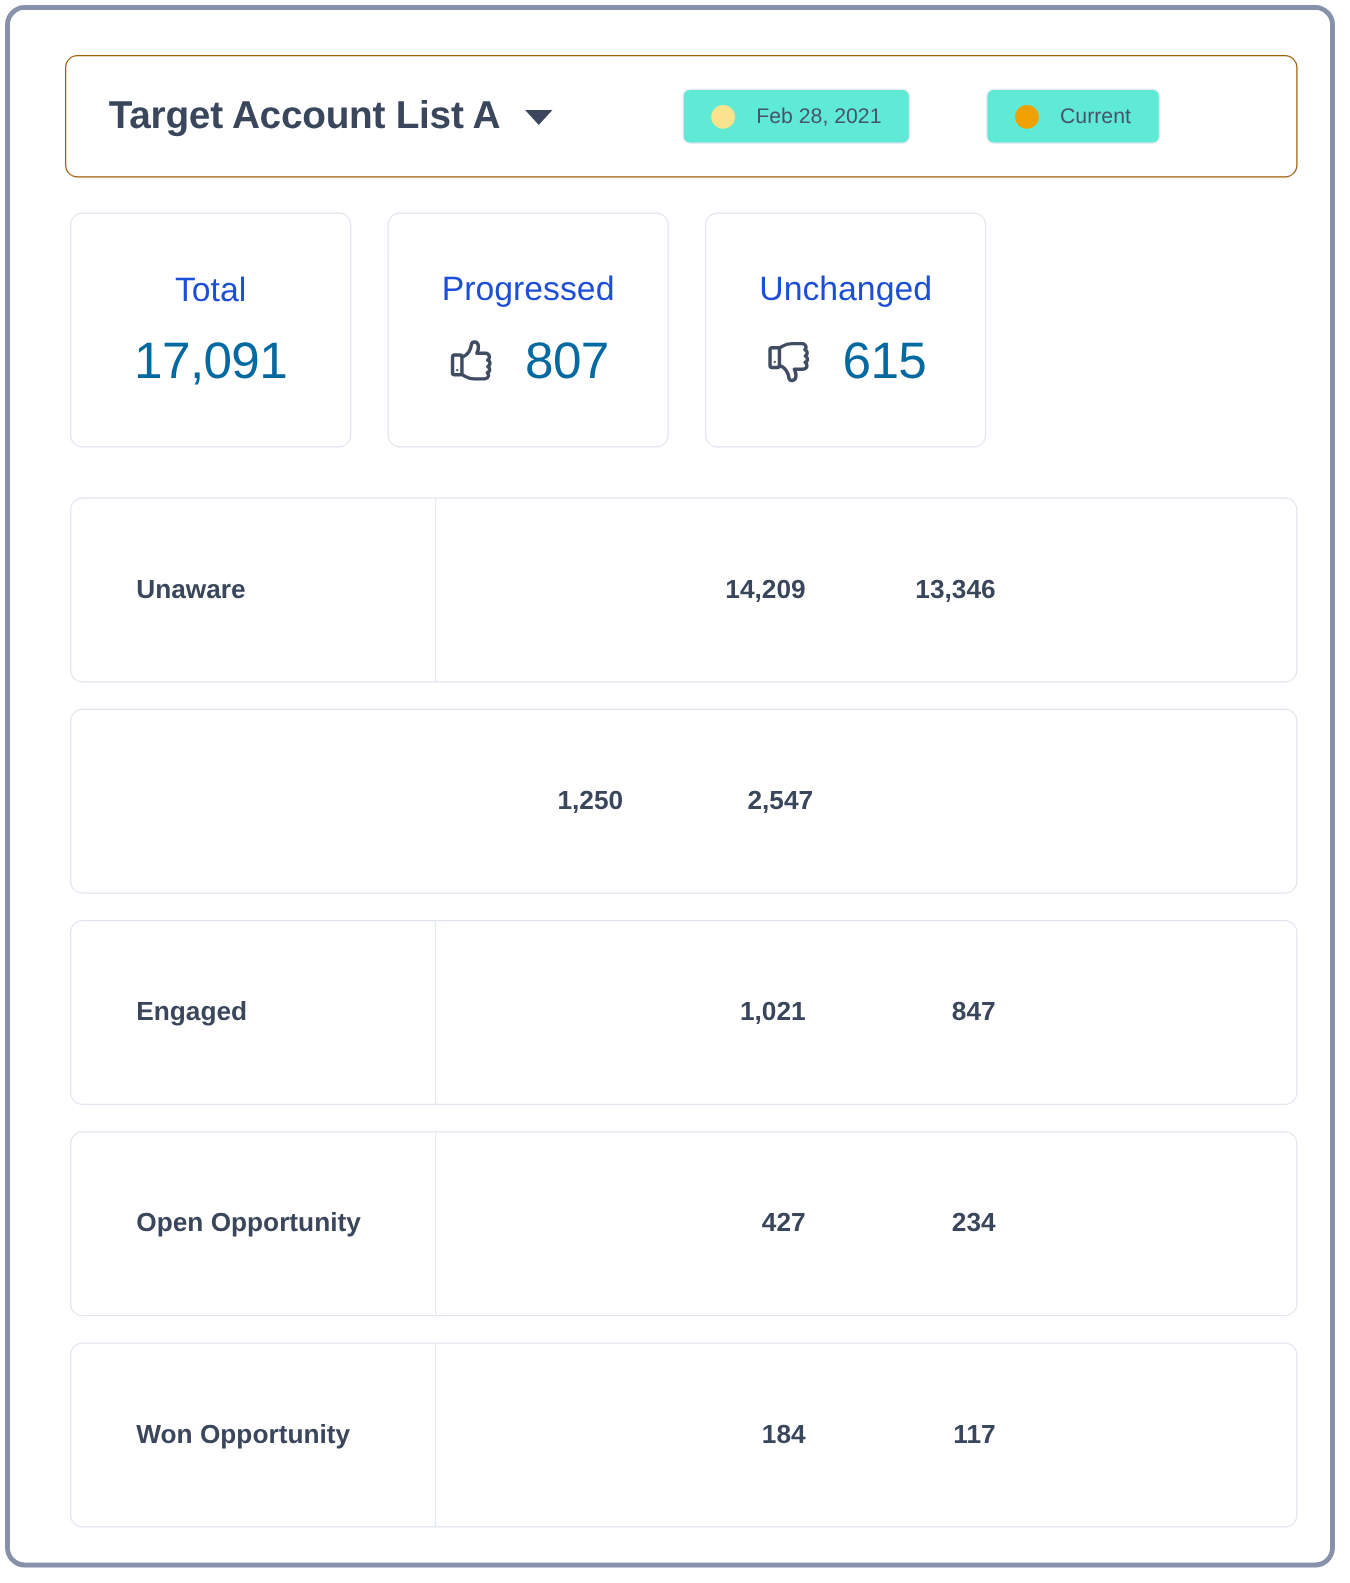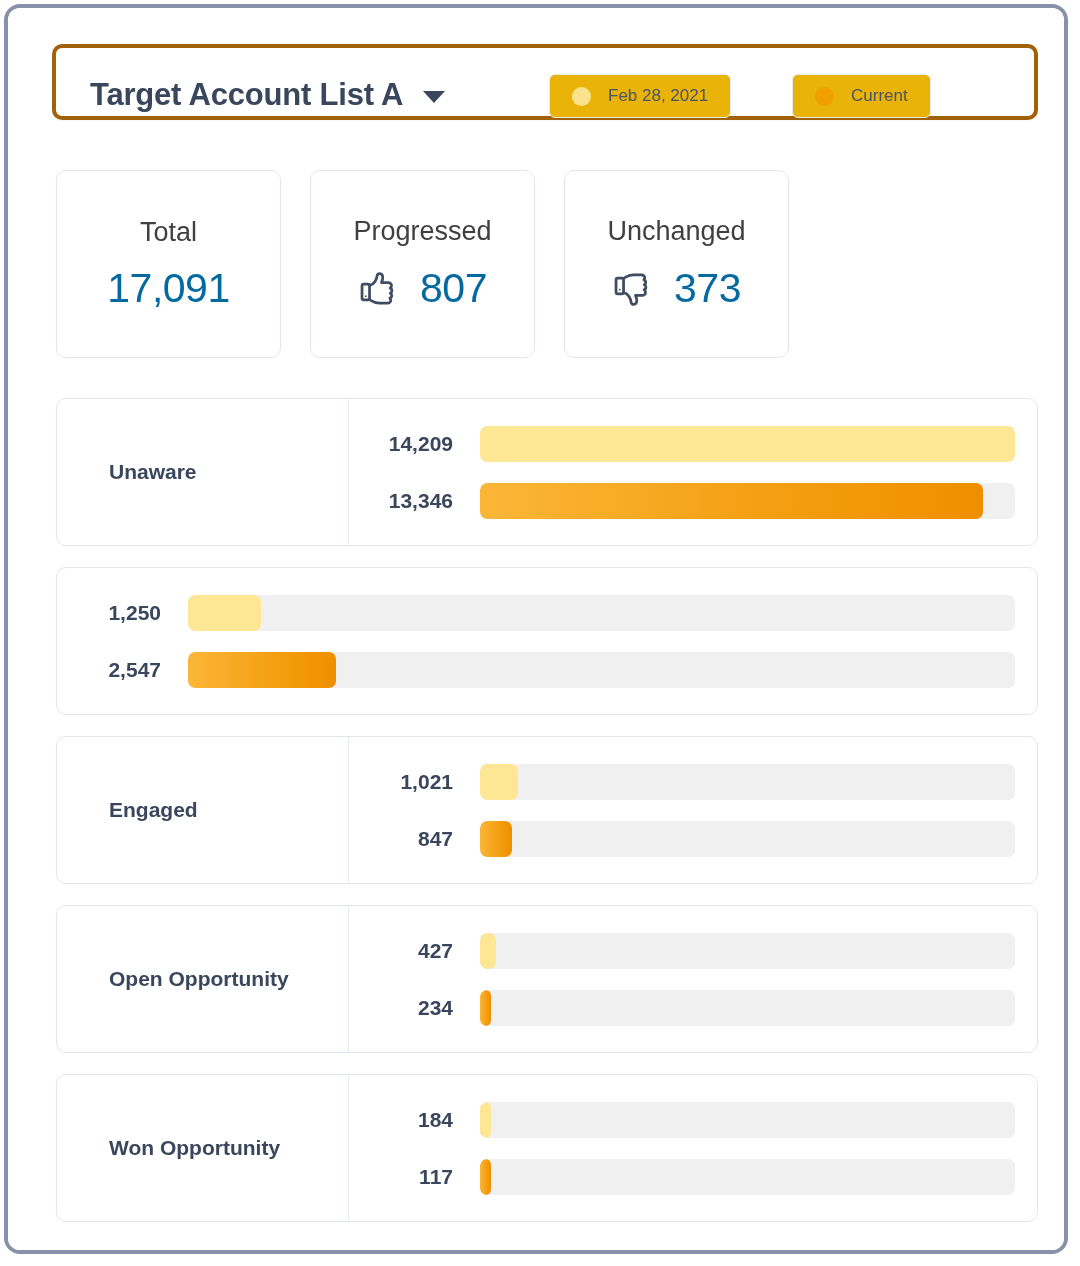--- a/index.html
+++ b/index.html
@@ -33,24 +33,24 @@
     background: #ffffff;
     padding: 0;
   }
 
   
   #header-card {
     position: absolute;
     left: 44px;
     top: 36px;
     width: 986px;
-    height: 76px;
-    box-sizing: border-box;
-    background: #ffffff;
-    border: 4px solid #a16207;
+    height: 98px;
+    box-sizing: border-box;
+    background: #ffffff;
+    border: 1px solid #a16207;
     border-radius: 10px;
     box-shadow: 0 1px 2px rgba(20,30,50,0.05);
   }
   #title-group {
     position: absolute;
     left: 34px;
     top: 0;
     height: 94px;
     display: flex;
     align-items: center;
@@ -72,21 +72,21 @@
     margin-top: 4px;
   }
 
   .legend-pill {
     position: absolute;
     top: 26px;
     height: 44px;
     box-sizing: border-box;
     border: 1px solid #e4e8ef;
     border-radius: 6px;
-    background: #eab308;
+    background: #5eead4;
     display: flex;
     align-items: center;
     gap: 17px;
     padding: 0 22px;
     cursor: pointer;
   }
   #legend-pill-past { left: 493px; }
   #legend-pill-current { left: 736px; }
   .legend-dot {
     width: 19px; height: 19px;
@@ -115,21 +115,21 @@
     justify-content: center;
     gap: 22px;
   }
   #stat-card-total      { left: 48px;  }
   #stat-card-progressed { left: 302px; }
   #stat-card-regressed  { left: 556px; }
   #stat-card-unchanged  { left: 810px; }
 
   .stat-label {
     font-size: 27px;
-    color: #404040;
+    color: #1d4ed8;
     font-weight: 400;
     line-height: 1;
     text-align: right;
   }
   .stat-value-row {
     display: flex;
     align-items: center;
     justify-content: center;
     gap: 18px;
   }
@@ -166,21 +166,20 @@
     border-right: 1px solid #e5e9f0;
   }
   .stage-name {
     font-size: 21px;
     font-weight: 700;
     color: #39465c;
   }
   .stage-bars-cell {
     flex: 1 1 auto;
     display: flex;
-    flex-direction: column;
     justify-content: center;
     gap: 21px;
     padding: 0 22px 0 0;
   }
   .bar-line {
     display: flex;
     align-items: center;
     gap: 27px;
   }
   .bar-value {
@@ -256,21 +255,21 @@
     </div>
 
     <div class="stat-card" id="stat-card-regressed">
       <div class="stat-label">Unchanged</div>
       <div class="stat-value-row">
         <svg class="thumb-icon" width="44" height="44" viewBox="0 0 24 24" fill="none" stroke="#3f4c62" stroke-width="1.5" stroke-linecap="round" stroke-linejoin="round">
           <rect x="2.2" y="6.1" width="4.1" height="8.6" rx="0.9"></rect>
           <circle cx="4.25" cy="12.3" r="0.5" fill="#3f4c62" stroke="none"></circle>
           <path d="M6.3 13.9c1.3 0.3 2.3 1.1 3 2.2 0.6 1 1 2 1.1 3 0.1 0.9 0.7 1.4 1.5 1.3 0.9-0.1 1.5-0.8 1.6-1.8 0.1-1.1-0.2-2.1-0.7-3.1h3.7c1 0 1.8-0.7 1.8-1.6 0-0.6-0.3-1.1-0.8-1.4 0.6-0.2 1-0.8 1-1.4 0-0.6-0.3-1.1-0.9-1.4 0.5-0.3 0.8-0.8 0.8-1.3 0-0.6-0.4-1.2-1-1.4 0.3-0.3 0.5-0.7 0.5-1.1 0-0.9-0.8-1.6-1.8-1.6h-4.4c-1.4 0-2.8 0.4-4 1.1l-1.4 0.8"></path>
         </svg>
-        <div class="stat-value">373</div>
+        <div class="stat-value">615</div>
       </div>
     </div>
 
 
     <div id="stage-rows">
         <div class="stage-row" style="top: 390px;">
           <div class="stage-name-cell">
             <span class="stage-name">Unaware</span>
           </div>
           <div class="stage-bars-cell">

